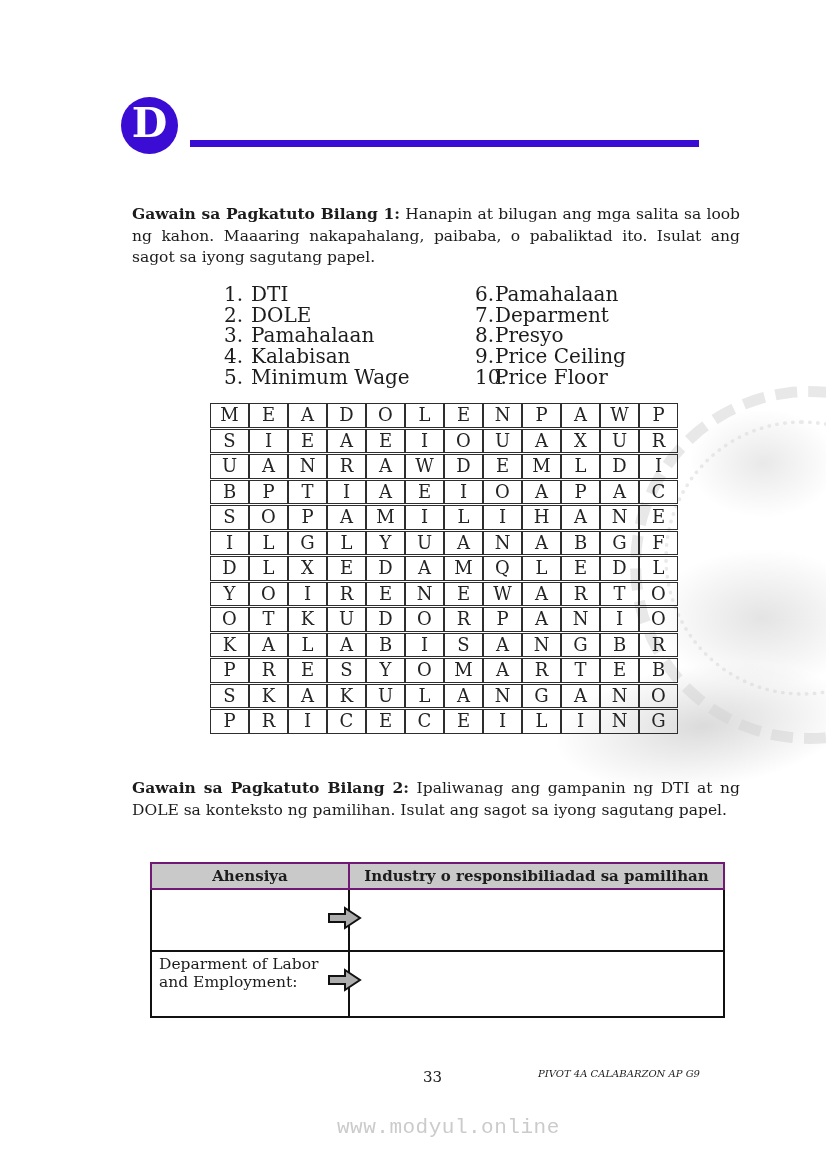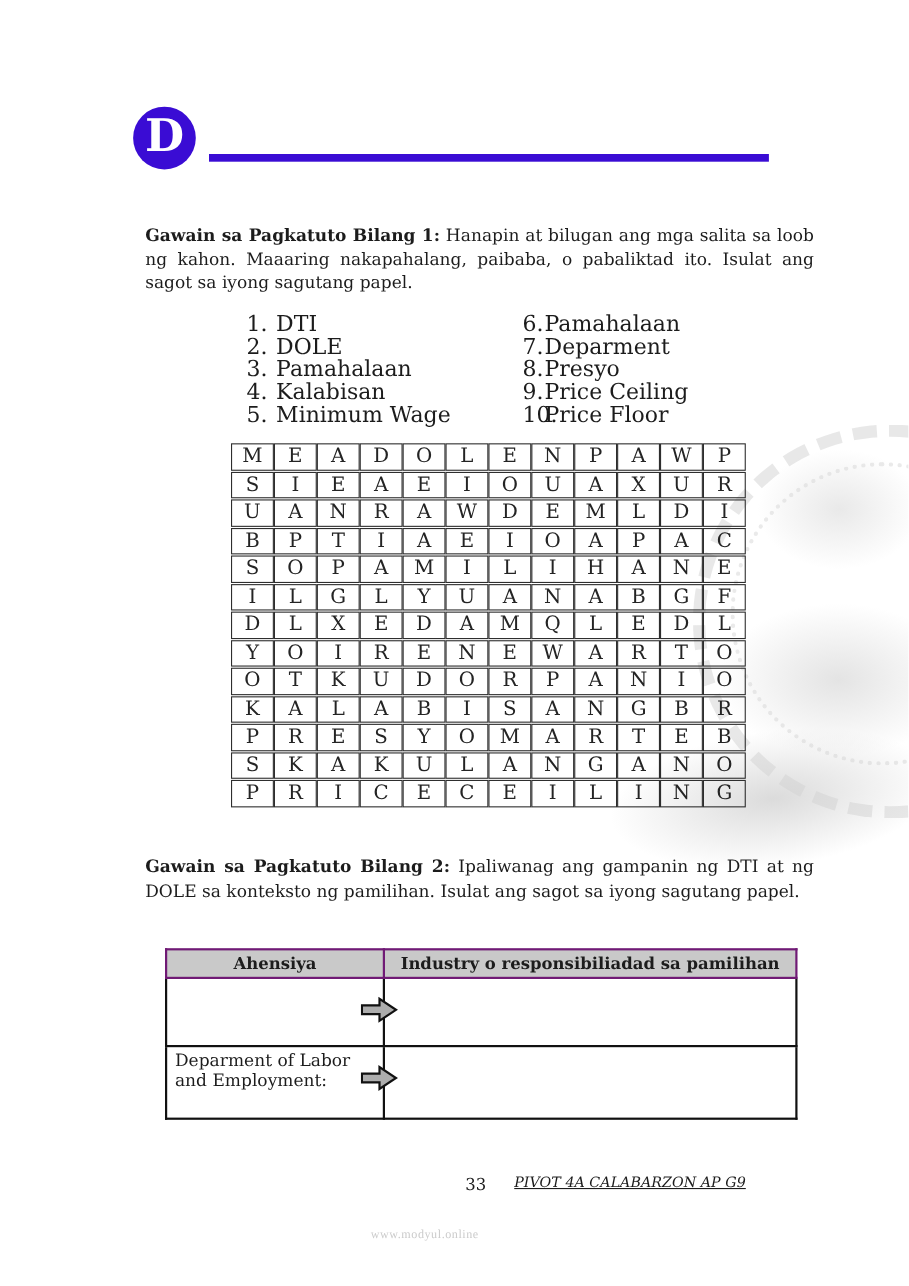--- a/index.html
+++ b/index.html
@@ -67,23 +67,23 @@
   .agency tbody tr:nth-child(2) td { height:58px; }
   .col-agency { width:198px; }
   .col-role { width:375px; }
   .agency-cell { position:relative; }
   .arrow-wrap { position:absolute; right:-14px; top:16px; width:34px; height:24px;
     z-index:3; }
 
   
   .footer-row { position:absolute; left:0; top:1068px; width:760px; height:20px; }
   .pagenum { position:absolute; left:423px; font-size:15px; }
-  .edition { position:absolute; right:82px; font-style:italic; font-size:13px;text-decoration:underline; }
+  .edition { position:absolute; right:60px; font-style:italic; font-size:10px; }
   .site-watermark { position:absolute; left:337px; top:1116px;
-    font-family:Liberation Serif, serif; font-size:11px; color:#cbcbcb;
+    font-family:Liberation Mono, monospace; font-size:21px; color:#cbcbcb;
     letter-spacing:.5px; }
 </style>
 </head>
 <body>
 
 <div class="page">
 
   <div class="stamp stamp-ring-outer"></div>
   <div class="stamp stamp-ring-inner"></div>
   <div class="stamp stamp-blob-1"></div>

